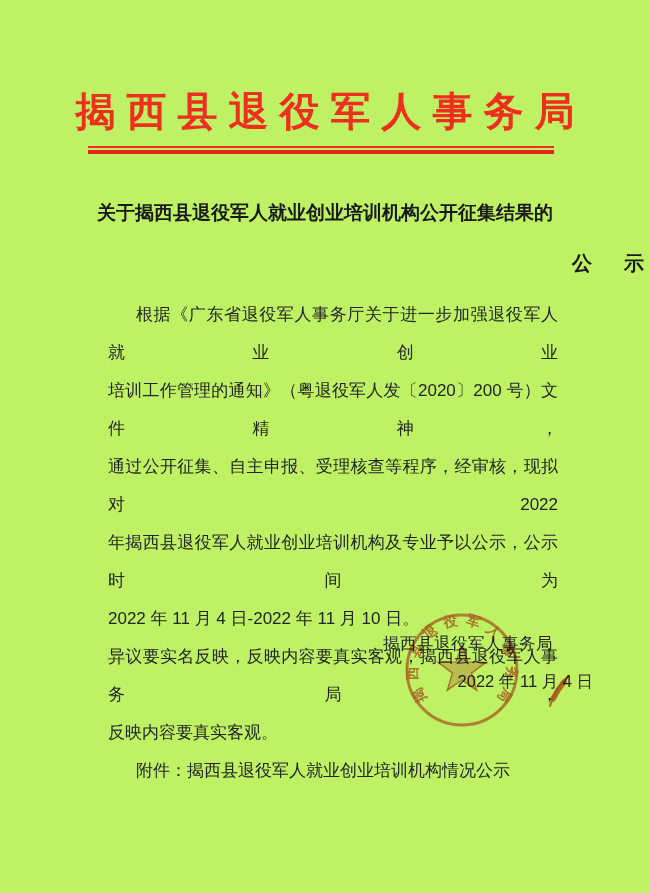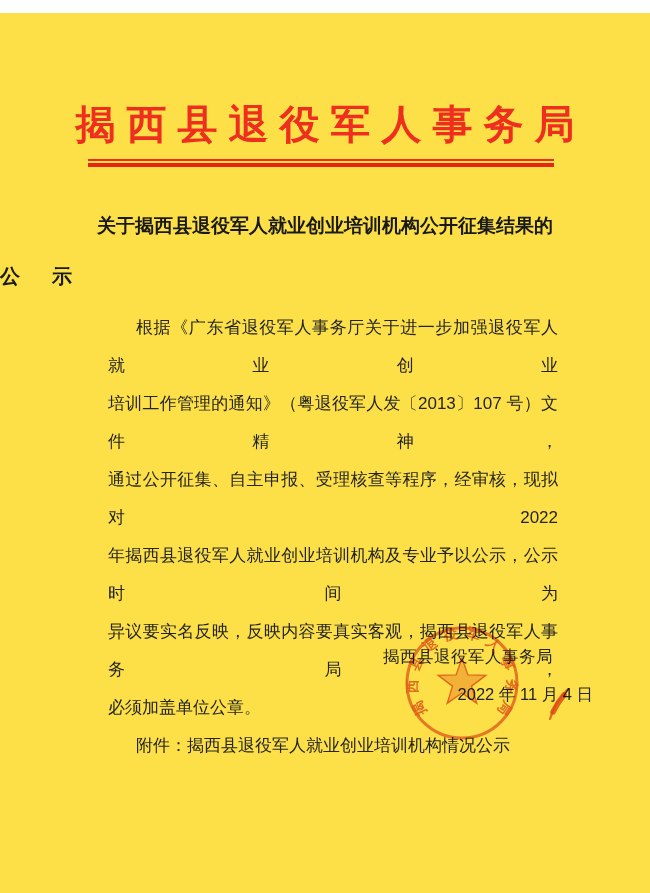--- a/index.html
+++ b/index.html
@@ -11,22 +11,21 @@
     width: 650px;
     height: 893px;
     position: relative;
     overflow: hidden;
     font-family: "Liberation Sans", sans-serif;
     -webkit-font-smoothing: antialiased;
   }
   .page {
     position: absolute;
     inset: 0;
-    background: #fde047;
-    margin-top: 13px;
+    background: #bef264;
   }
   
   .letterhead {
     position: absolute;
     top: 84px;
     left: 0;
     width: 650px;
     text-align: center;
     font-family: "Liberation Serif", serif;
     font-size: 40px;
@@ -61,21 +60,21 @@
     font-size: 19px;
     font-weight: 700;
     color: #191919;
     white-space: nowrap;
   }
   .doc-title-2 {
     position: absolute;
     top: 250px;
     left: 0;
     width: 650px;
-    text-align: left;
+    text-align: right;
     font-size: 20px;
     font-weight: 700;
     letter-spacing: 6px;
     color: #191919;
   }
   
   .bodytext {
     position: absolute;
     top: 296px;
     left: 108px;
@@ -130,25 +129,26 @@
   <div class="rule-wrap">
     <div class="rule-thin"></div>
     <div class="rule-thick"></div>
   </div>
 
   <div class="doc-title-1">关于揭西县退役军人就业创业培训机构公开征集结果的</div>
   <div class="doc-title-2">公　示</div>
 
   <div class="bodytext">
     <div class="line i">根据《广东省退役军人事务厅关于进一步加强退役军人就业创业</div>
-    <div class="line">培训工作管理的通知》（粤退役军人发〔2013〕107 号）文件精神，</div>
+    <div class="line">培训工作管理的通知》（粤退役军人发〔2020〕200 号）文件精神，</div>
     <div class="line">通过公开征集、自主申报、受理核查等程序，经审核，现拟对 2022</div>
     <div class="line">年揭西县退役军人就业创业培训机构及专业予以公示，公示时间为</div>
+    <div class="line e">2022 年 11 月 4 日-2022 年 11 月 10 日。</div>
     <div class="line">异议要实名反映，反映内容要真实客观，揭西县退役军人事务局，</div>
-    <div class="line e">必须加盖单位公章。</div>
+    <div class="line e">反映内容要真实客观。</div>
     <div class="line i e">附件：揭西县退役军人就业创业培训机构情况公示</div>
   </div>
 
   <div class="signature">
     <div class="agency">揭西县退役军人事务局</div>
     <div class="date">2022 年 11 月 4 日</div>
   </div>
 
   <svg class="seal" viewBox="0 0 200 170">
 

